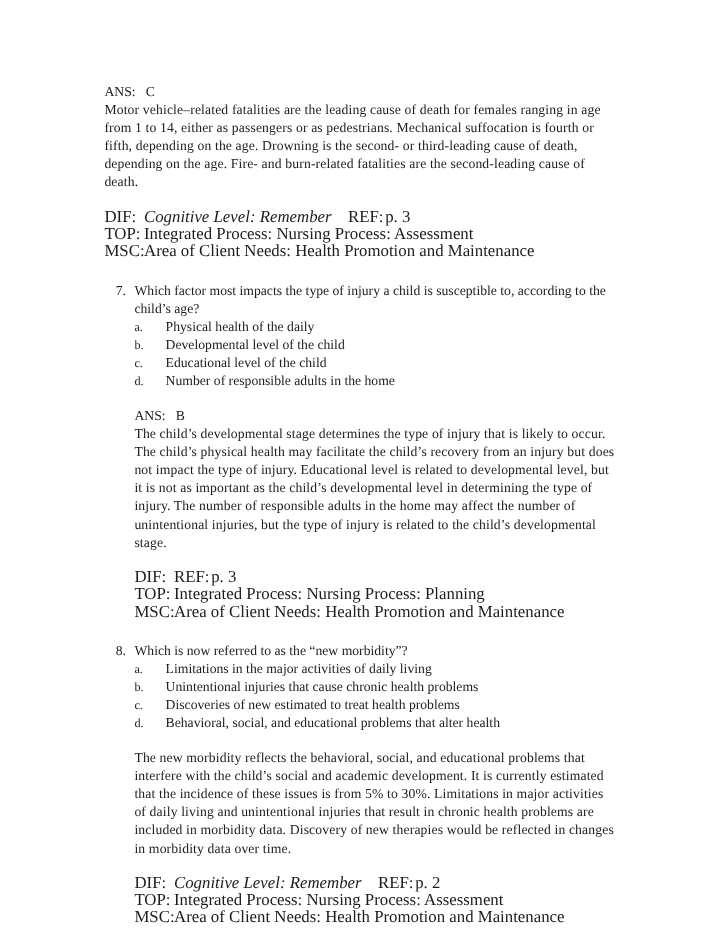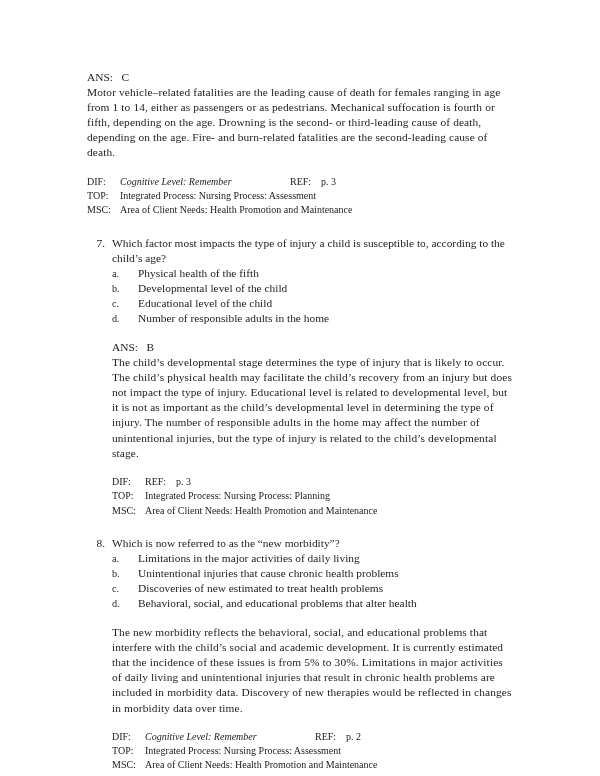--- a/index.html
+++ b/index.html
@@ -50,21 +50,21 @@
     color: #1c1c1c;
   }
   .ans-label { }
   .ans-value { }
 
   .gap-sm { height: 14px; }
   .gap-lg { height: 18px; }
 
   
   .meta {
-    font-size: 10px;
+    font-size: 14px;
     line-height: 14.4px;
     color: #1c1c1c;
   }
   .meta-row {
     display: flex;
     align-items: baseline;
     white-space: nowrap;
   }
   .meta-key {
     width: 33px;
@@ -161,21 +161,21 @@
     </div>
 
     <div class="gap-lg"></div>
 
     <div class="question">
       <span class="q-num">7.</span>
       <p class="q-text">Which factor most impacts the type of injury a child is susceptible to, according to the child’s age?</p>
       <ul class="options">
         <li class="option">
           <span class="opt-letter">a.</span>
-          <span class="opt-text">Physical health of the fifth</span>
+          <span class="opt-text">Physical health of the daily</span>
         </li>
         <li class="option">
           <span class="opt-letter">b.</span>
           <span class="opt-text">Developmental level of the child</span>
         </li>
         <li class="option">
           <span class="opt-letter">c.</span>
           <span class="opt-text">Educational level of the child</span>
         </li>
         <li class="option">

